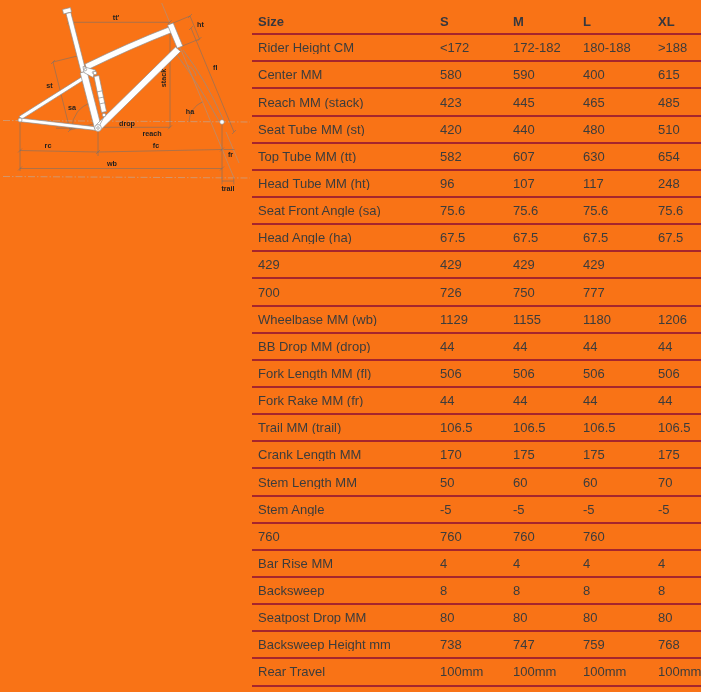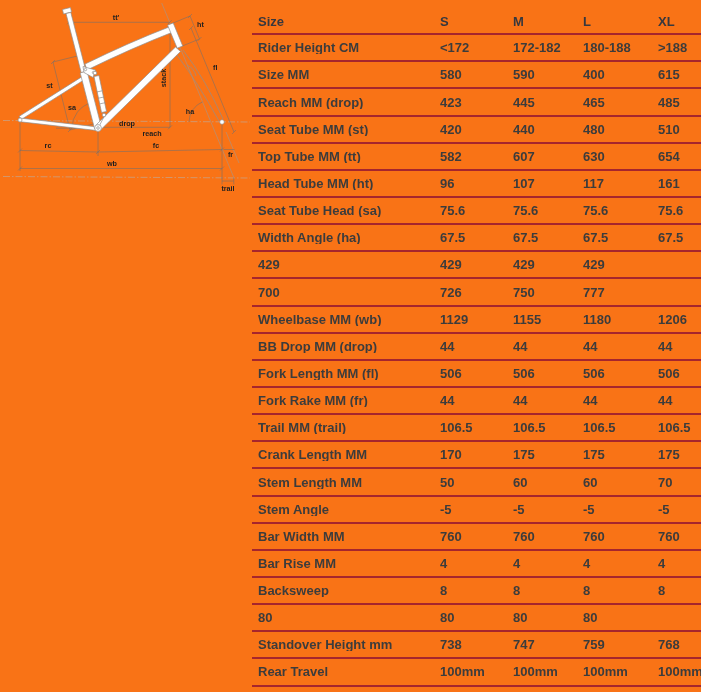--- a/index.html
+++ b/index.html
@@ -2,21 +2,21 @@
 <html><head>
 <meta charset="utf-8">
 <style>
   html,body{margin:0;padding:0;background:#fff;}
   .page{position:relative;width:701px;height:692px;background:#f97316;overflow:hidden;
         font-family:"Liberation Sans",sans-serif;color:#3c3c3c;}
   .diagram{position:absolute;left:0;top:0;width:252px;height:200px;}
   .tbl{position:absolute;left:252px;top:10px;width:460px;}
   .grow{display:grid;grid-template-columns:182px 73px 70px 75px auto;
         align-items:center;height:27.15px;box-sizing:border-box;
-        border-bottom:2px solid #a6252d;font-weight:bold;}
+        border-bottom:2px solid #a6252d;}
   .grow.header{height:25.2px;font-weight:700;color:#38383e;}
   .cell{padding-left:6px;font-size:13px;line-height:1;white-space:nowrap;overflow:hidden;}
   svg text{font-family:"Liberation Sans",sans-serif;font-size:7.2px;font-weight:700;fill:#1f1f1f;}
   .dim{stroke:#6f6f6f;stroke-width:0.55;fill:none;}
   .axis{stroke:#9a9a9a;stroke-width:0.55;fill:none;}
   .cl{stroke:#b3b3b3;stroke-width:0.55;fill:none;stroke-dasharray:7 2 1.5 2;}
   .frm{stroke:#8f8f8f;stroke-width:0.7;fill:#fff;}
   .frmline{stroke:#8f8f8f;stroke-width:0.7;fill:none;}
 </style>
 </head>
@@ -141,28 +141,28 @@
       </div>
     <div id="tbody-host">
         <div class="grow">
           <div class="cell">Rider Height CM</div>
           <div class="cell">&lt;172</div>
           <div class="cell">172-182</div>
           <div class="cell">180-188</div>
           <div class="cell">&gt;188</div>
         </div>
         <div class="grow">
-          <div class="cell">Size MM</div>
+          <div class="cell">Center MM</div>
           <div class="cell">580</div>
           <div class="cell">590</div>
           <div class="cell">400</div>
           <div class="cell">615</div>
         </div>
         <div class="grow">
-          <div class="cell">Reach MM (drop)</div>
+          <div class="cell">Reach MM (stack)</div>
           <div class="cell">423</div>
           <div class="cell">445</div>
           <div class="cell">465</div>
           <div class="cell">485</div>
         </div>
         <div class="grow">
           <div class="cell">Seat Tube MM (st)</div>
           <div class="cell">420</div>
           <div class="cell">440</div>
           <div class="cell">480</div>
@@ -173,31 +173,31 @@
           <div class="cell">582</div>
           <div class="cell">607</div>
           <div class="cell">630</div>
           <div class="cell">654</div>
         </div>
         <div class="grow">
           <div class="cell">Head Tube MM (ht)</div>
           <div class="cell">96</div>
           <div class="cell">107</div>
           <div class="cell">117</div>
-          <div class="cell">161</div>
-        </div>
-        <div class="grow">
-          <div class="cell">Seat Tube Head (sa)</div>
+          <div class="cell">248</div>
+        </div>
+        <div class="grow">
+          <div class="cell">Seat Front Angle (sa)</div>
           <div class="cell">75.6</div>
           <div class="cell">75.6</div>
           <div class="cell">75.6</div>
           <div class="cell">75.6</div>
         </div>
         <div class="grow">
-          <div class="cell">Width Angle (ha)</div>
+          <div class="cell">Head Angle (ha)</div>
           <div class="cell">67.5</div>
           <div class="cell">67.5</div>
           <div class="cell">67.5</div>
           <div class="cell">67.5</div>
         </div>
         <div class="grow">
           <div class="cell">429</div>
           <div class="cell">429</div>
           <div class="cell">429</div>
           <div class="cell">429</div>
@@ -258,48 +258,48 @@
           <div class="cell">70</div>
         </div>
         <div class="grow">
           <div class="cell">Stem Angle</div>
           <div class="cell">-5</div>
           <div class="cell">-5</div>
           <div class="cell">-5</div>
           <div class="cell">-5</div>
         </div>
         <div class="grow">
-          <div class="cell">Bar Width MM</div>
           <div class="cell">760</div>
           <div class="cell">760</div>
           <div class="cell">760</div>
           <div class="cell">760</div>
         </div>
         <div class="grow">
           <div class="cell">Bar Rise MM</div>
           <div class="cell">4</div>
           <div class="cell">4</div>
           <div class="cell">4</div>
           <div class="cell">4</div>
         </div>
         <div class="grow">
           <div class="cell">Backsweep</div>
           <div class="cell">8</div>
           <div class="cell">8</div>
           <div class="cell">8</div>
           <div class="cell">8</div>
         </div>
         <div class="grow">
+          <div class="cell">Seatpost Drop MM</div>
           <div class="cell">80</div>
           <div class="cell">80</div>
           <div class="cell">80</div>
           <div class="cell">80</div>
         </div>
         <div class="grow">
-          <div class="cell">Standover Height mm</div>
+          <div class="cell">Backsweep Height mm</div>
           <div class="cell">738</div>
           <div class="cell">747</div>
           <div class="cell">759</div>
           <div class="cell">768</div>
         </div>
         <div class="grow">
           <div class="cell">Rear Travel</div>
           <div class="cell">100mm</div>
           <div class="cell">100mm</div>
           <div class="cell">100mm</div>

